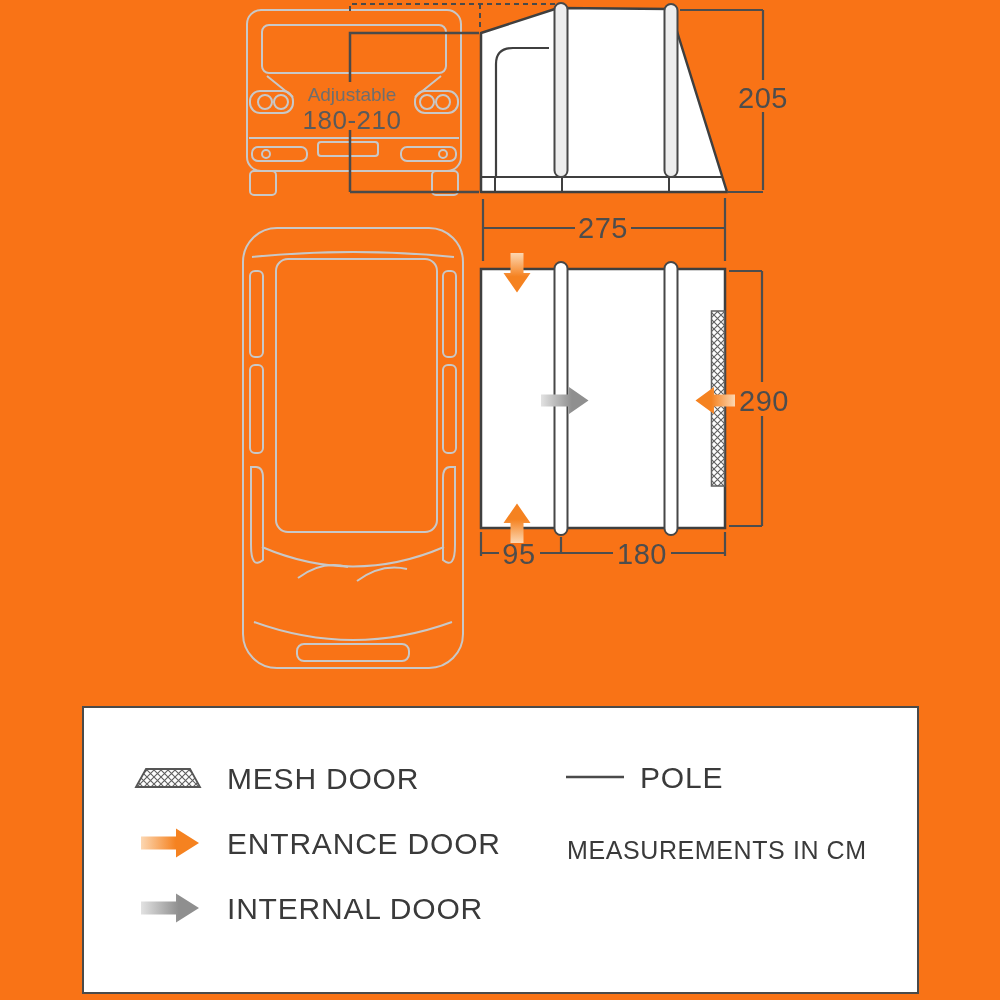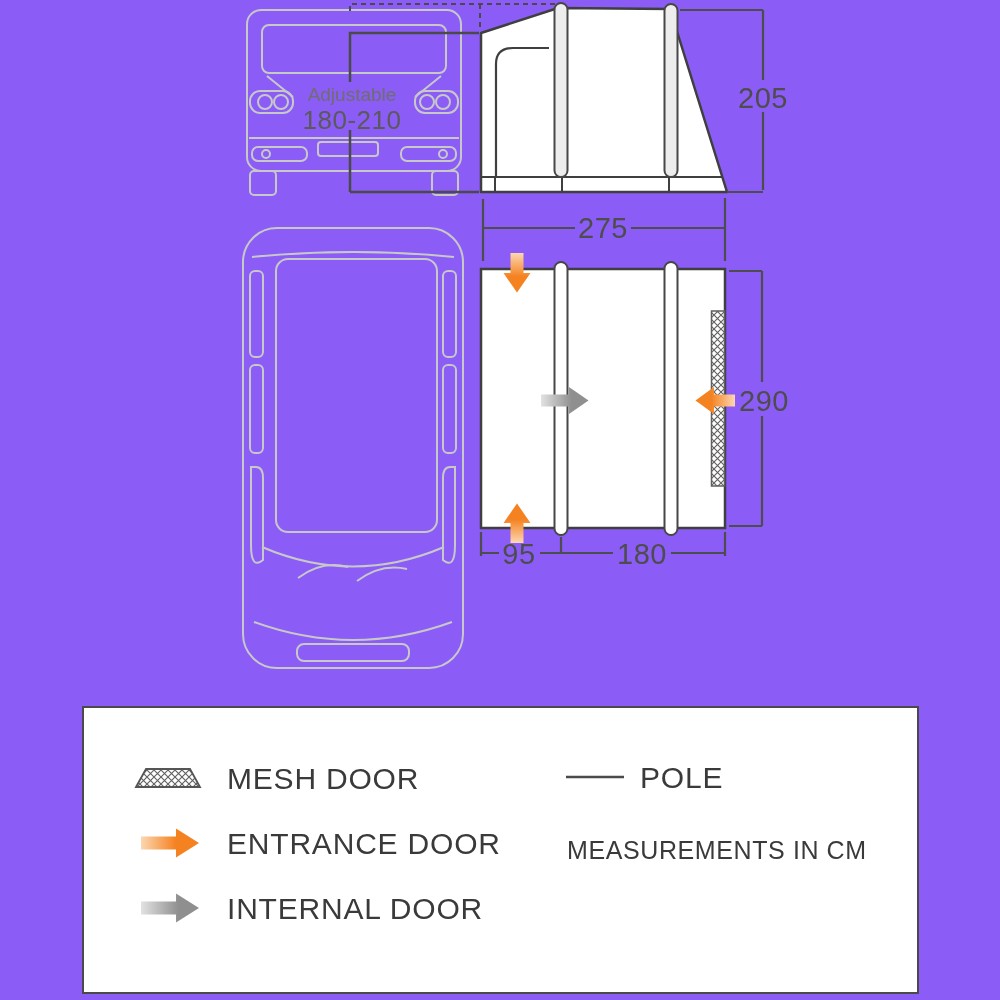--- a/index.html
+++ b/index.html
@@ -1,19 +1,19 @@
 <!DOCTYPE html>
 <html><head>
 <meta charset="utf-8">
 <style>
   html,body{margin:0;padding:0;background:#ffffff;}
   .canvas{
     position:relative;
     width:1000px;height:1000px;
-    background:#8b5cf6;
+    background:#f97316;
     font-family:"Liberation Sans", sans-serif;
     overflow:hidden;
   }
   svg text{
     font-family:"Liberation Sans", sans-serif;
   }
   .dim-num{ font-size:29px; fill:#4d4d4d; letter-spacing:0.5px;}
   .adj-label{ font-size:19px; fill:#6e6e6e;}
   .adj-range{ font-size:26px; fill:#5a5a5a; letter-spacing:0.5px;}
   .legend-label{ font-size:30px; fill:#3a3a3a; letter-spacing:0.8px;}

